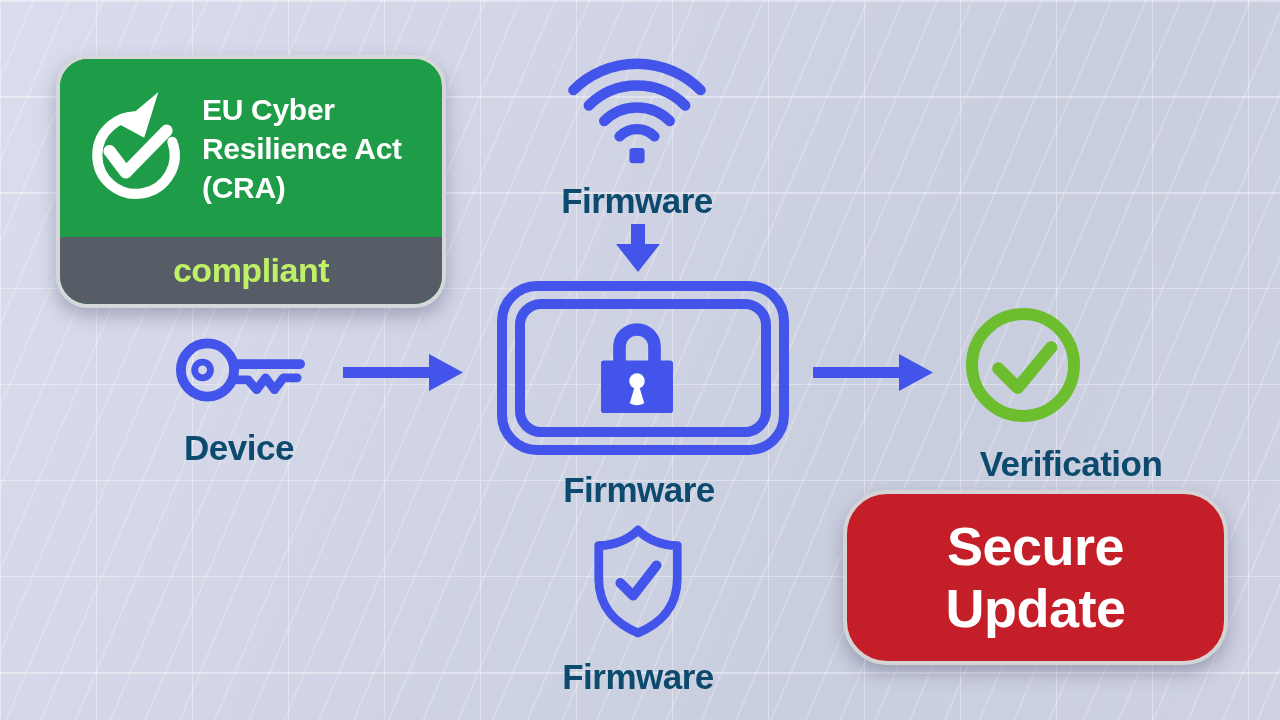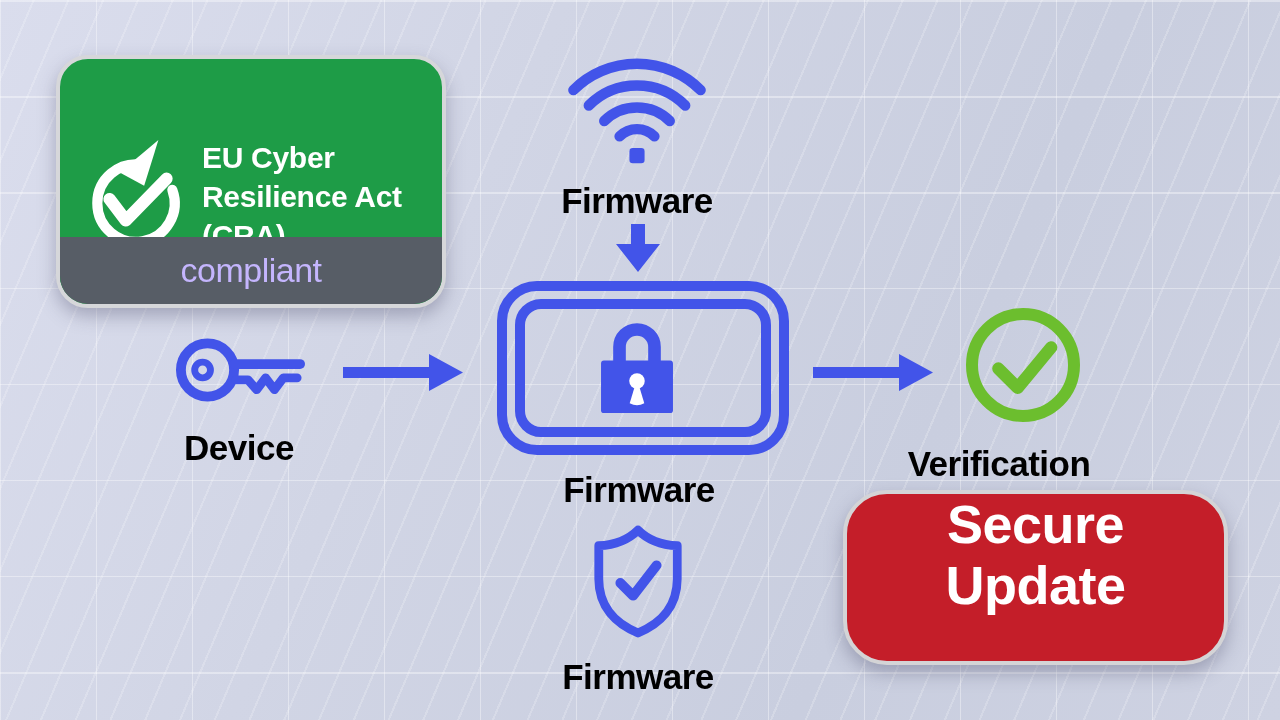--- a/index.html
+++ b/index.html
@@ -7,65 +7,65 @@
     width:1280px;height:720px;overflow:hidden;position:relative;
     font-family:"Liberation Sans","DejaVu Sans",sans-serif;
     background:
       repeating-linear-gradient(to right, rgba(255,255,255,.38) 0 1.5px, transparent 1.5px 96px),
       repeating-linear-gradient(to bottom, rgba(255,255,255,.38) 0 1.5px, transparent 1.5px 96px),
       repeating-linear-gradient(113deg, transparent 0 30px, rgba(255,255,255,.20) 30px 32px),
       linear-gradient(115deg,#dadded 0%,#d1d5e5 35%,#c9cedf 70%,#ced2e2 100%);
   }
   .abs{position:absolute;}
   .label{
-    font-size:35px;font-weight:600;color:#000000;letter-spacing:-0.5px;
+    font-size:35px;font-weight:600;color:#0c4a6e;letter-spacing:-0.5px;
     white-space:nowrap;transform:translateX(-50%);
   }
   
   .cra-badge{
     left:56px;top:55px;width:390px;height:253px;
     border:4px solid #d6d7da;border-radius:32px;box-sizing:border-box;
     box-shadow:0 8px 18px rgba(70,70,100,.35);
     overflow:hidden;background:#1e9c47;
   }
   .cra-top{
     position:absolute;left:0;top:0;right:1px;height:178px;background:#1e9c47;
-    display:flex;align-items:center;margin-top:48px;
+    display:flex;align-items:center;
   }
   .cra-icon{margin-left:24px;flex:0 0 auto;}
   .cra-title{
     margin-left:14px;width:252px;color:#fff;font-size:30px;font-weight:700;
     line-height:1.3;letter-spacing:-0.3px;
   }
   .cra-bottom{
     position:absolute;left:0;bottom:0;right:0;height:67px;background:#575d66;
     display:flex;align-items:center;justify-content:center;
   }
-  .cra-compliant{color:#c4b5fd;font-size:34px;font-weight:400;letter-spacing:-0.5px;}
+  .cra-compliant{color:#bef264;font-size:34px;font-weight:700;letter-spacing:-0.5px;}
   
   .chip-outer{
     left:497px;top:281px;width:292px;height:174px;box-sizing:border-box;
     border:10px solid #4254e9;border-radius:40px;
   }
   .chip-inner{
     position:absolute;inset:8px;box-sizing:border-box;
     border:10px solid #4254e9;border-radius:26px;
   }
   
   .verify-circle{
     left:966px;top:308px;width:114px;height:114px;box-sizing:border-box;
     border:12px solid #6cbe2e;border-radius:50%;
     display:flex;align-items:center;justify-content:center;
   }
   
   .secure-badge{
     left:843px;top:490px;width:385px;height:175px;box-sizing:border-box;
     background:#c41e29;border:4px solid #d4d4d6;border-radius:44px;
     box-shadow:0 8px 18px rgba(70,70,100,.35);
-    display:flex;justify-content:center;text-align:center;
+    display:flex;align-items:center;justify-content:center;text-align:center;
   }
   .secure-label{
     width:310px;color:#fff;font-size:54px;font-weight:700;line-height:1.13;
     letter-spacing:-0.5px;
   }
 </style>
 </head>
 <body>
 
 <div class="abs cra-badge">
@@ -126,21 +126,21 @@
 <svg class="abs" style="left:813px;top:352px;" width="120" height="41" viewBox="0 0 120 41">
   <path d="M0 15 h86 v-13 L120 20.5 L86 39 v-13 H0 Z" fill="#4254e9"></path>
 </svg>
 
 <div class="abs verify-circle">
   <svg width="88" height="88" viewBox="0 0 100 100">
     <path d="M22 54 L44 76 L82 30" fill="none" stroke="#6cbe2e" stroke-width="14" stroke-linecap="round" stroke-linejoin="round"></path>
   </svg>
 </div>
 
-<div class="abs label" style="left:999px;top:444px;">Verification</div>
+<div class="abs label" style="left:1071px;top:444px;">Verification</div>
 
 <svg class="abs" style="left:588px;top:520px;" width="100" height="122" viewBox="0 0 102 120">
   <path d="M11 24 C30 23 43 16 51 8 C59 16 72 23 91 24 L91 58 C91 87 73 104 51 113 C29 104 11 87 11 58 Z" fill="none" stroke="#4254e9" stroke-width="9" stroke-linejoin="round"></path>
   <path d="M33 62 L46 75 L70 44" fill="none" stroke="#4254e9" stroke-width="10" stroke-linecap="round" stroke-linejoin="round"></path>
 </svg>
 
 <div class="abs label" style="left:638px;top:657px;">Firmware</div>
 
 <div class="abs secure-badge">
   <div class="secure-label">Secure Update</div>

